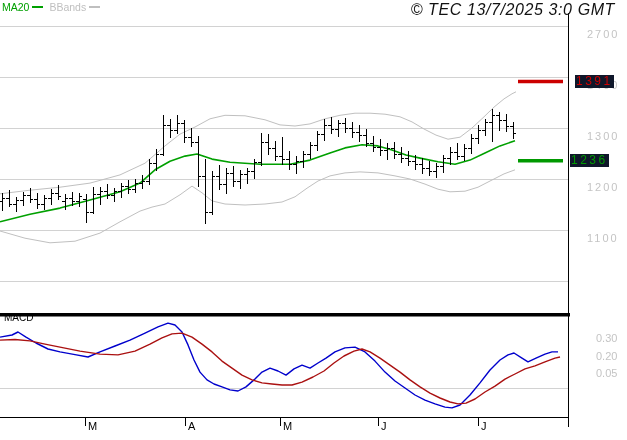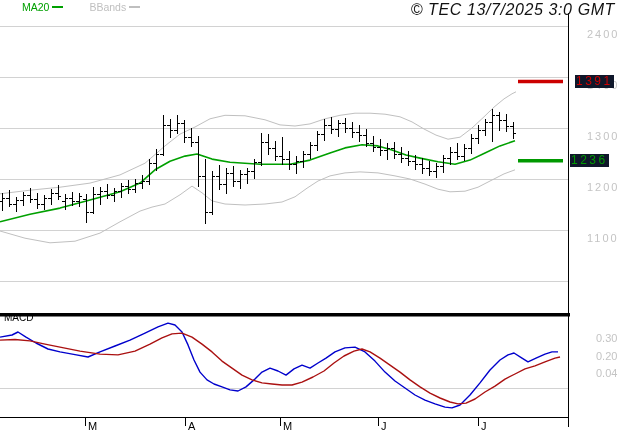--- a/index.html
+++ b/index.html
@@ -2,21 +2,21 @@
 <html><head>
 <meta charset="utf-8">
 <style>
   html,body{margin:0;padding:0;}
   body{
     position:relative;width:627px;height:440px;overflow:hidden;
     background:#ffffff;font-family:"Liberation Sans",sans-serif;
   }
   #chart{position:absolute;left:0;top:0;}
   .legend{position:absolute;left:2px;top:1px;display:flex;align-items:center;height:12px;}
-  .lg-label{font-size:10.5px;line-height:12px;margin-left:20px;}
+  .lg-label{font-size:10.5px;line-height:12px;}
   .swatch{display:inline-block;width:11px;height:0;border-top:2px solid #000;margin:0 6px 0 3px;}
   .copyright{
     position:absolute;top:1px;right:12px;font-size:16px;font-style:italic;
     letter-spacing:.6px;color:#111;white-space:pre;
   }
   .macd-label{position:absolute;left:4px;top:312px;font-size:10px;color:#000;}
   .lbl{position:absolute;font-size:11px;line-height:12px;white-space:pre;}
   .gray{color:#c4c4c4;}
   .wide{letter-spacing:2px;}
   .lvl{font-size:12px;letter-spacing:2.5px;background:#0f172a;padding:0 1px;line-height:13px;}
@@ -276,27 +276,27 @@
   <span class="lg-label" style="color: rgb(0, 160, 0);">MA20</span>
   <span class="swatch" style="border-top-color: rgb(0, 160, 0);"></span>
   <span class="lg-label" style="color: rgb(191, 191, 191);">BBands</span>
   <span class="swatch" style="border-top-color: rgb(191, 191, 191);"></span>
 </div>
 
 <div class="copyright">© TEC 13/7/2025 3:0 GMT</div>
 
 <div class="macd-label">MACD</div>
 
-<div class="lbl gray wide" style="left: 587px; top: 28px;">2400</div>
+<div class="lbl gray wide" style="left: 587px; top: 28px;">2700</div>
 <div class="lbl gray wide" style="left: 587px; top: 79px;">1400</div>
 <div class="lbl gray wide" style="left: 587px; top: 130px;">1300</div>
 <div class="lbl gray wide" style="left: 587px; top: 181px;">1200</div>
 <div class="lbl gray wide" style="left: 587px; top: 232px;">1100</div>
 <div class="lbl lvl" style="left: 575px; top: 75.09px; color: rgb(204, 0, 0);">1391</div>
 <div class="lbl lvl" style="left: 570px; top: 154.14px; color: rgb(0, 153, 0);">1236</div>
 <div class="lbl axis" style="left: 88px; top: 420px;">M</div>
 <div class="lbl axis" style="left: 188px; top: 420px;">A</div>
 <div class="lbl axis" style="left: 283px; top: 420px;">M</div>
 <div class="lbl axis" style="left: 381px; top: 420px;">J</div>
 <div class="lbl axis" style="left: 481px; top: 420px;">J</div>
 <div class="lbl gray" style="left: 596px; top: 332px; text-align: center;">0.30</div>
 <div class="lbl gray" style="left: 596px; top: 349.5px;">0.20</div>
-<div class="lbl gray" style="left: 596px; top: 367px;">0.04</div>
+<div class="lbl gray" style="left: 596px; top: 367px;">0.05</div>
 
 </body></html>

